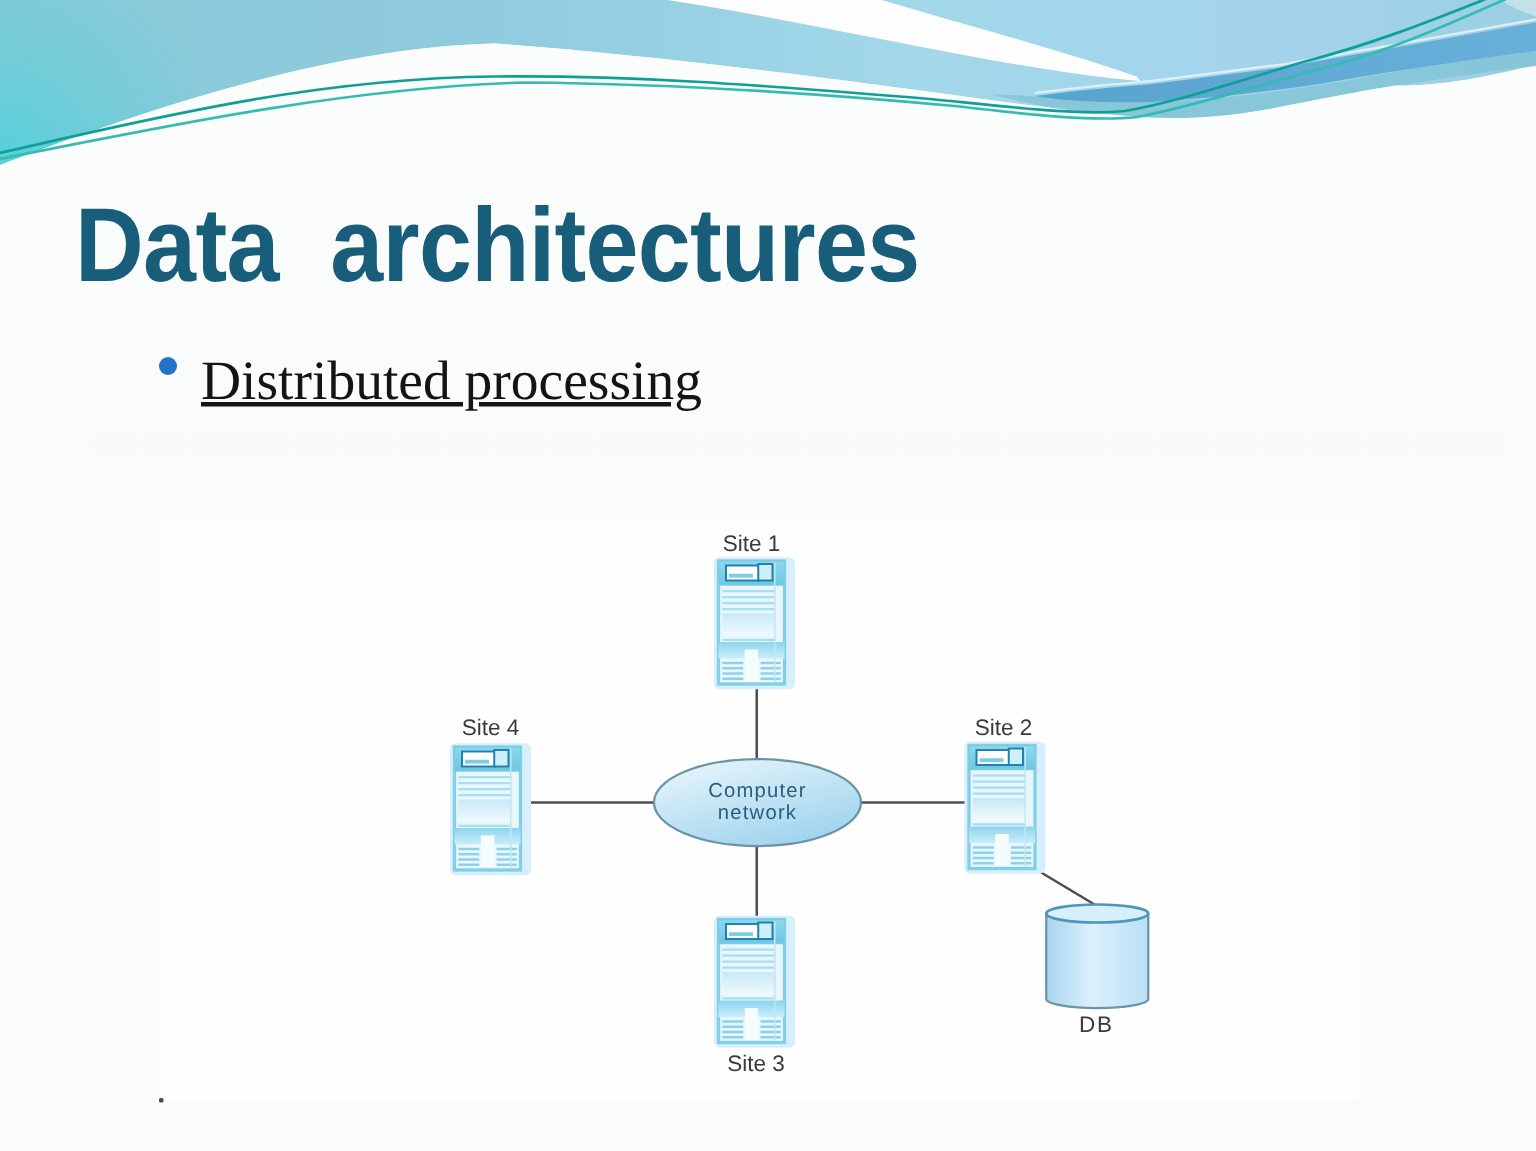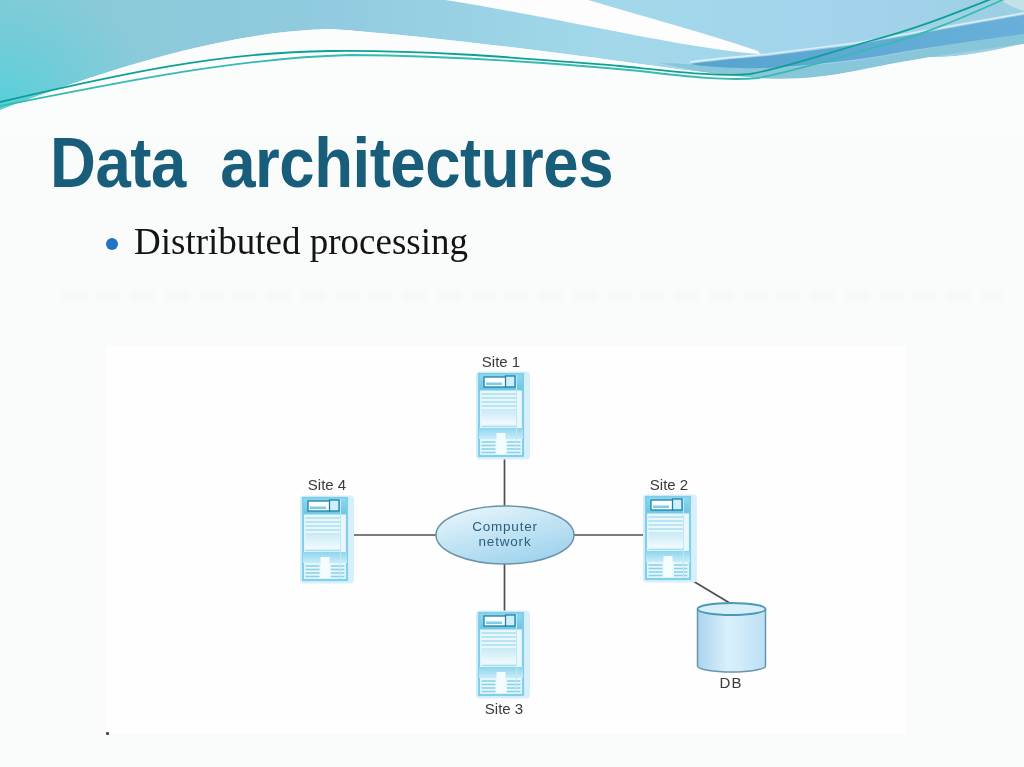--- a/index.html
+++ b/index.html
@@ -3,22 +3,22 @@
 <meta charset="utf-8">
 <style>
 html,body{margin:0;padding:0;}
 body{width:1024px;height:767px;background:#fafbfb;overflow:hidden;position:relative;
      font-family:"Liberation Sans",sans-serif;}
 #hdr{position:absolute;left:0;top:0;}
 #title{position:absolute;left:50px;top:123px;color:#185d7a;
        font-family:"Liberation Sans",sans-serif;font-weight:bold;
        font-size:70px;letter-spacing:-0.5px;white-space:pre;
        transform:scaleX(0.907);transform-origin:0 0;}
-#bullet{position:absolute;left:134px;top:220px;color:#141414;
-        font-family:"Liberation Serif",serif;font-size:37px;}
+#bullet{position:absolute;left:134px;top:233px;color:#141414;
+        font-family:"Liberation Serif",serif;font-size:37px;text-decoration:underline;}
 #dot{position:absolute;left:106px;top:238px;width:12px;height:12px;border-radius:50%;
      background:#2273c8;}
 #figbox{position:absolute;left:107px;top:346px;width:799px;height:388px;background:#fefefe;}
 #ghost{position:absolute;left:62px;top:289px;width:940px;height:14px;
   background:repeating-linear-gradient(90deg,#f3f4f4 0 26px,#fafbfb 26px 34px);
   filter:blur(2.5px);opacity:0.34;}
 </style>
 </head>
 <body>
 <svg id="hdr" width="1024" height="130" viewBox="0 0 1024 130">

